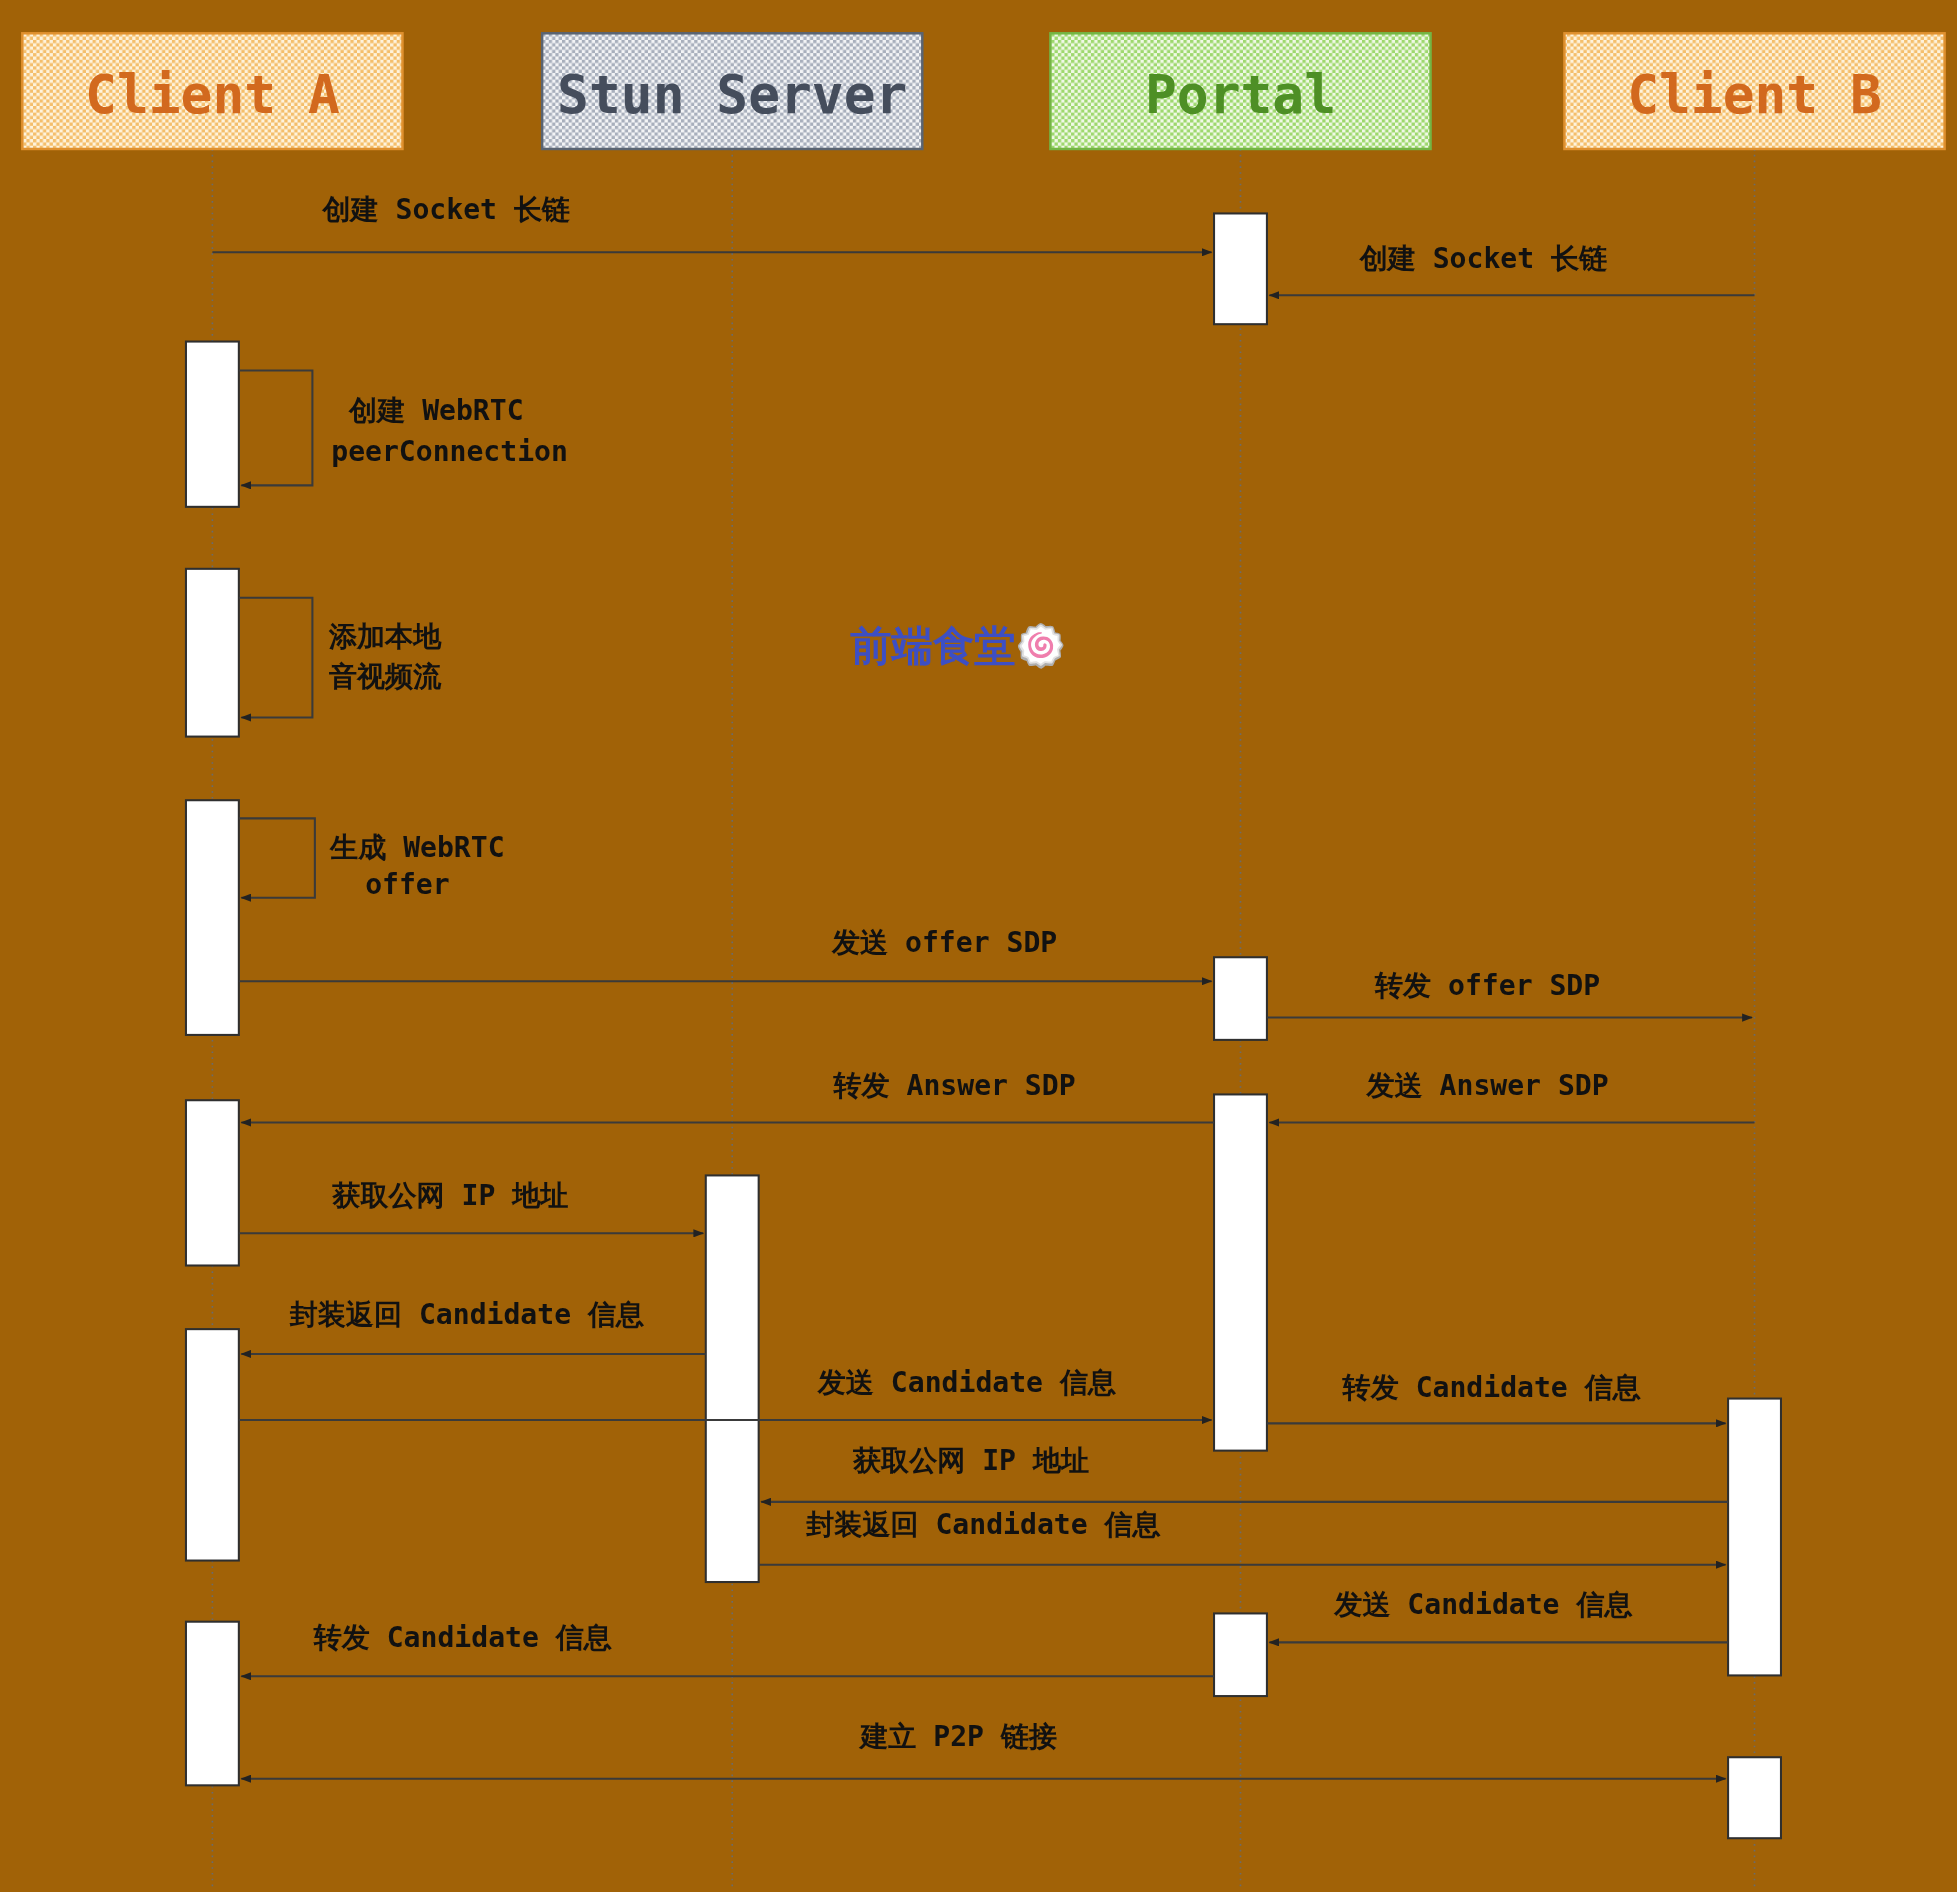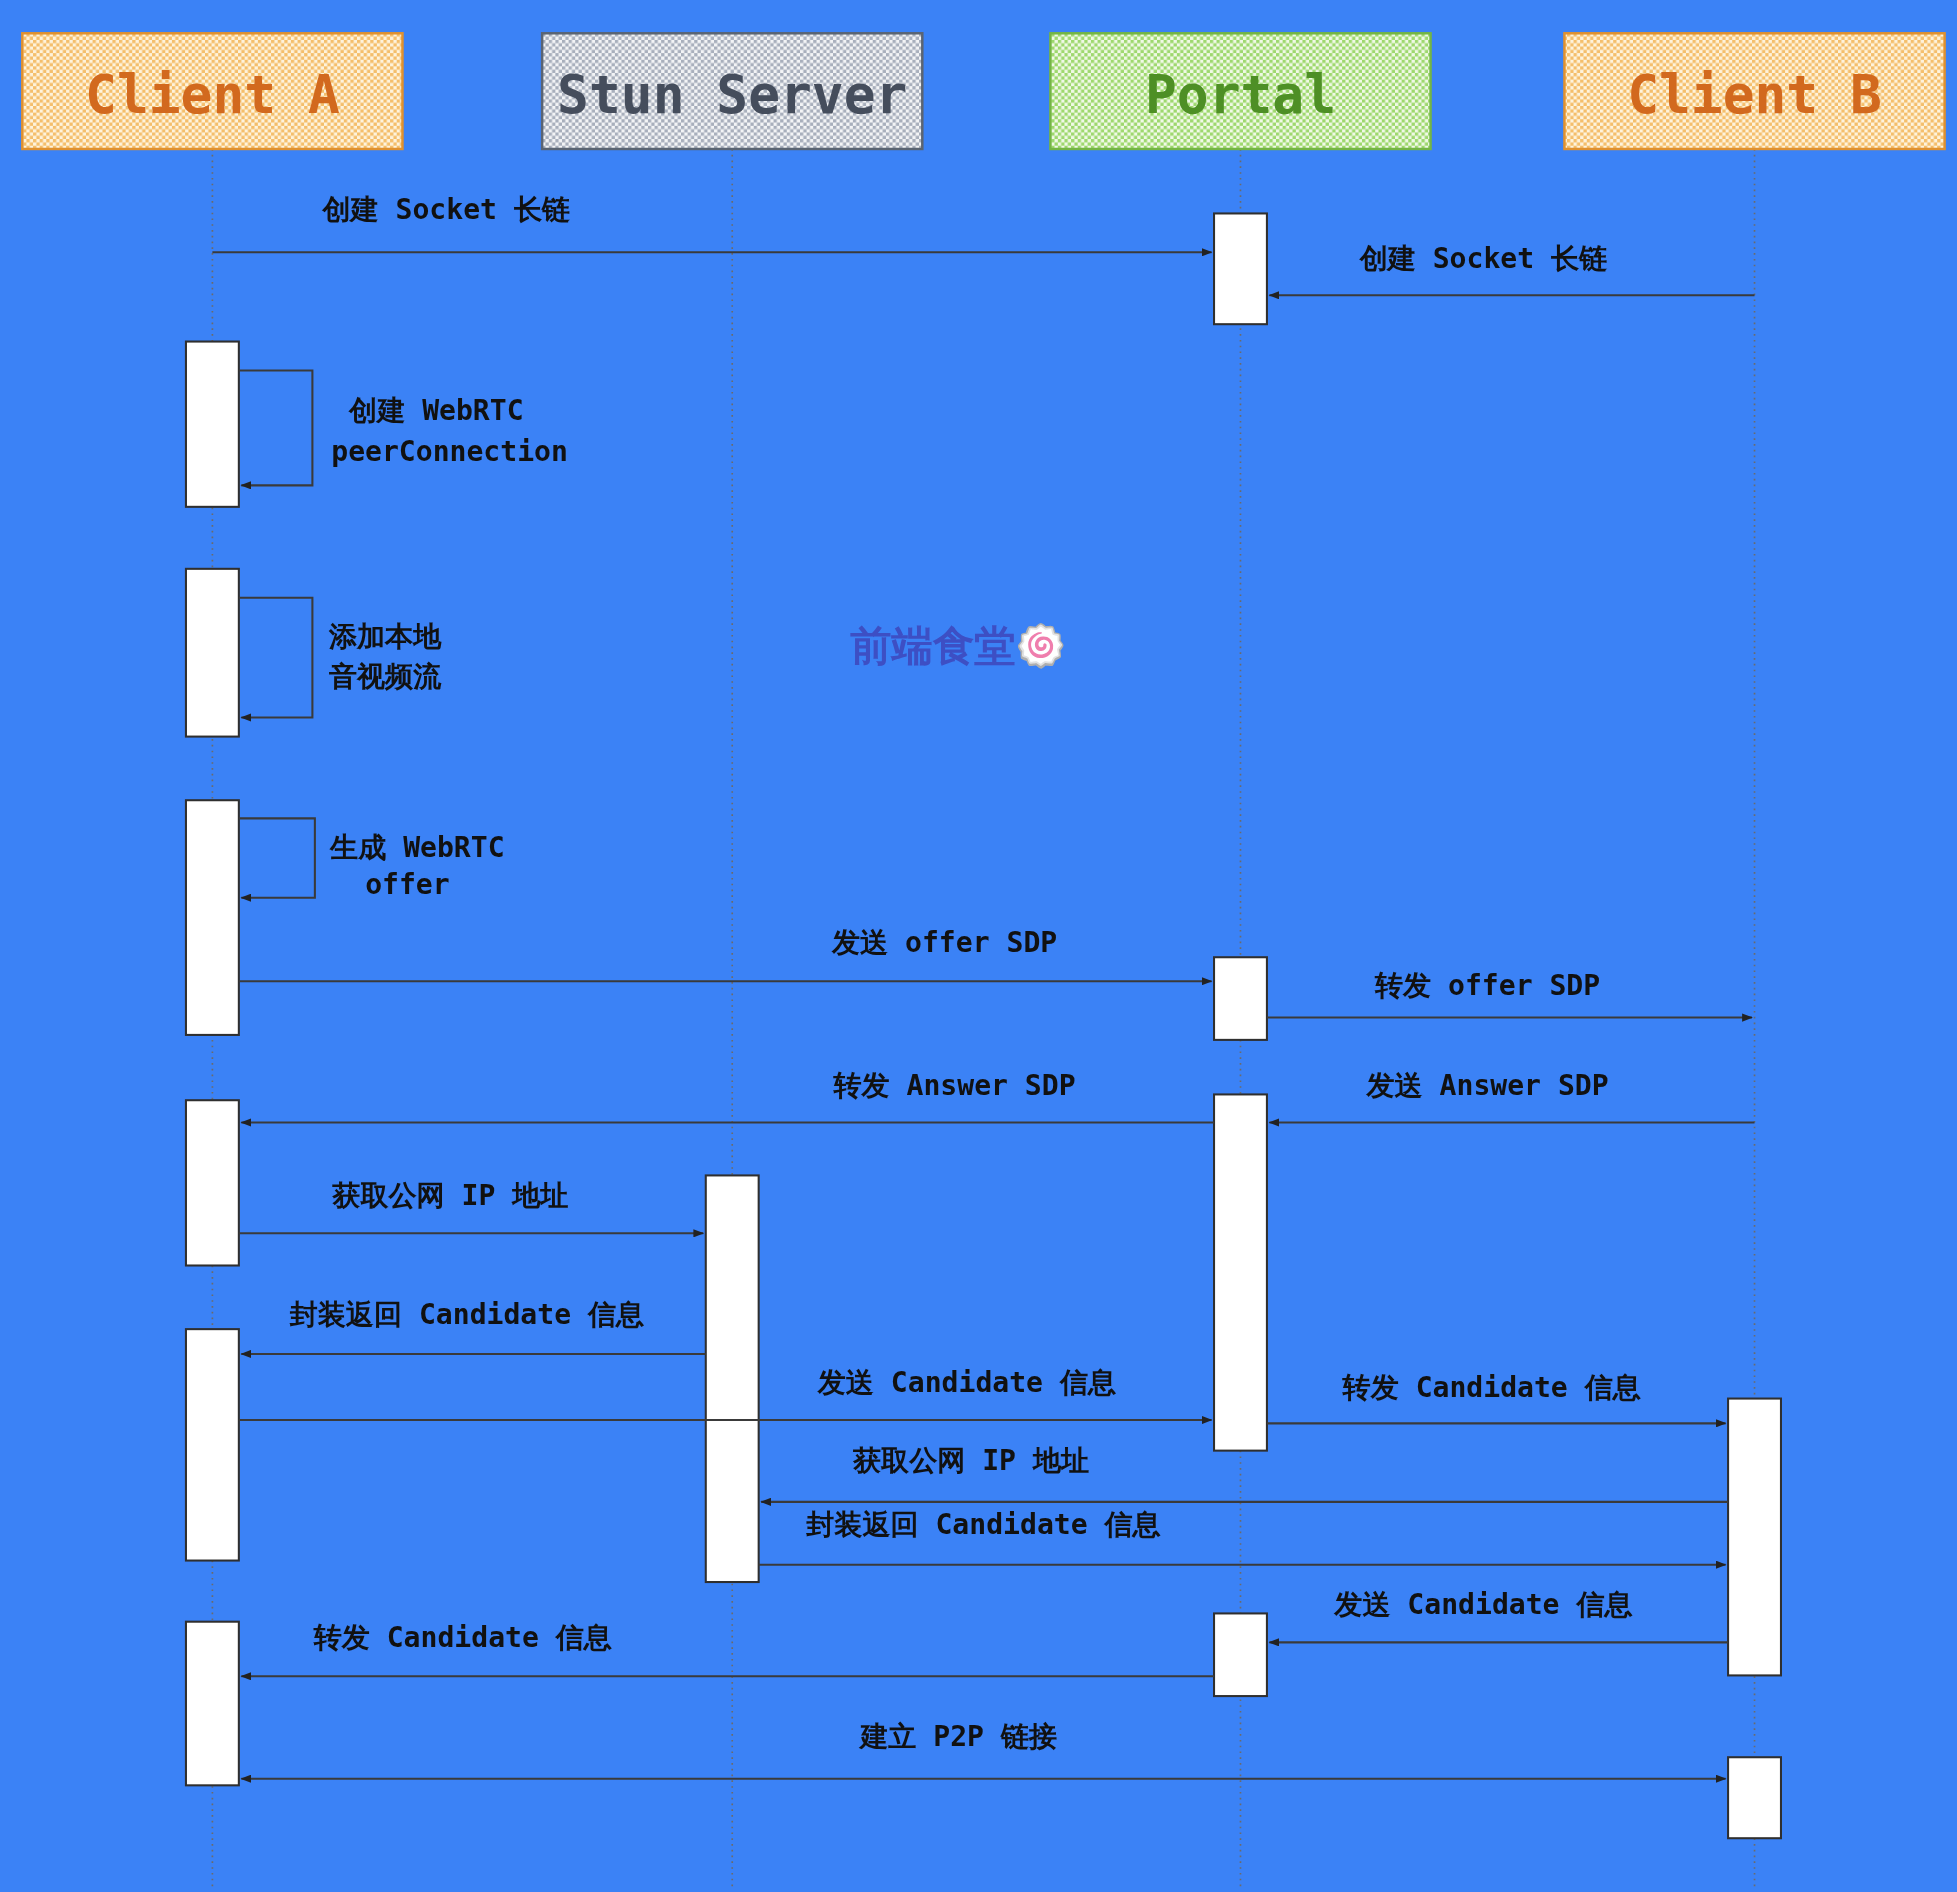--- a/index.html
+++ b/index.html
@@ -1,16 +1,16 @@
 <!DOCTYPE html>
 <html style="font-size:13.2px"><head>
 <meta charset="utf-8">
 <style>
   html,body{margin:0;padding:0;background:#ffffff;}
-  .stage{width:1957px;height:1893px;background:#3b82f6;position:relative;}
+  .stage{width:1957px;height:1893px;background:#a16207;position:relative;}
   svg{display:block;}
   .participant-label{font-family:"DejaVu Sans Mono","Liberation Mono",monospace;font-weight:bold;font-size:64px;text-anchor:middle;}
   .msg-label{font-family:"DejaVu Sans Mono","Liberation Mono",monospace;font-weight:bold;font-size:34px;fill:#111111;text-anchor:middle;}
   .watermark-label{font-family:"DejaVu Sans","Liberation Sans",sans-serif;font-weight:bold;font-size:50px;text-anchor:middle;}
   .lifeline{stroke:#6b6b6b;stroke-width:2;stroke-dasharray:2 5;fill:none;}
   .activation{fill:#ffffff;stroke:#2f2f2f;stroke-width:2.5;}
   .msg-line{stroke:#3a3a3a;stroke-width:2.5;fill:none;}
   .pbox{stroke-width:3;}
 </style>
 </head>

